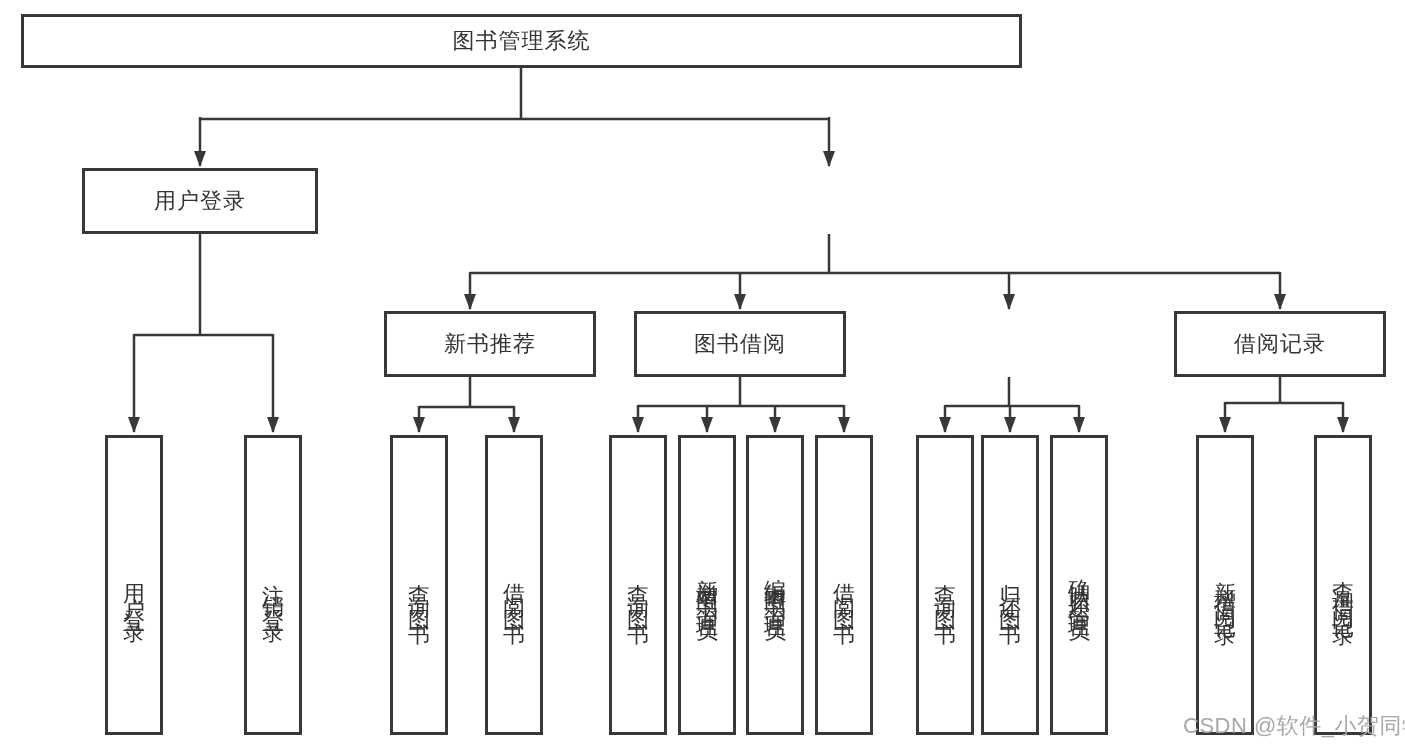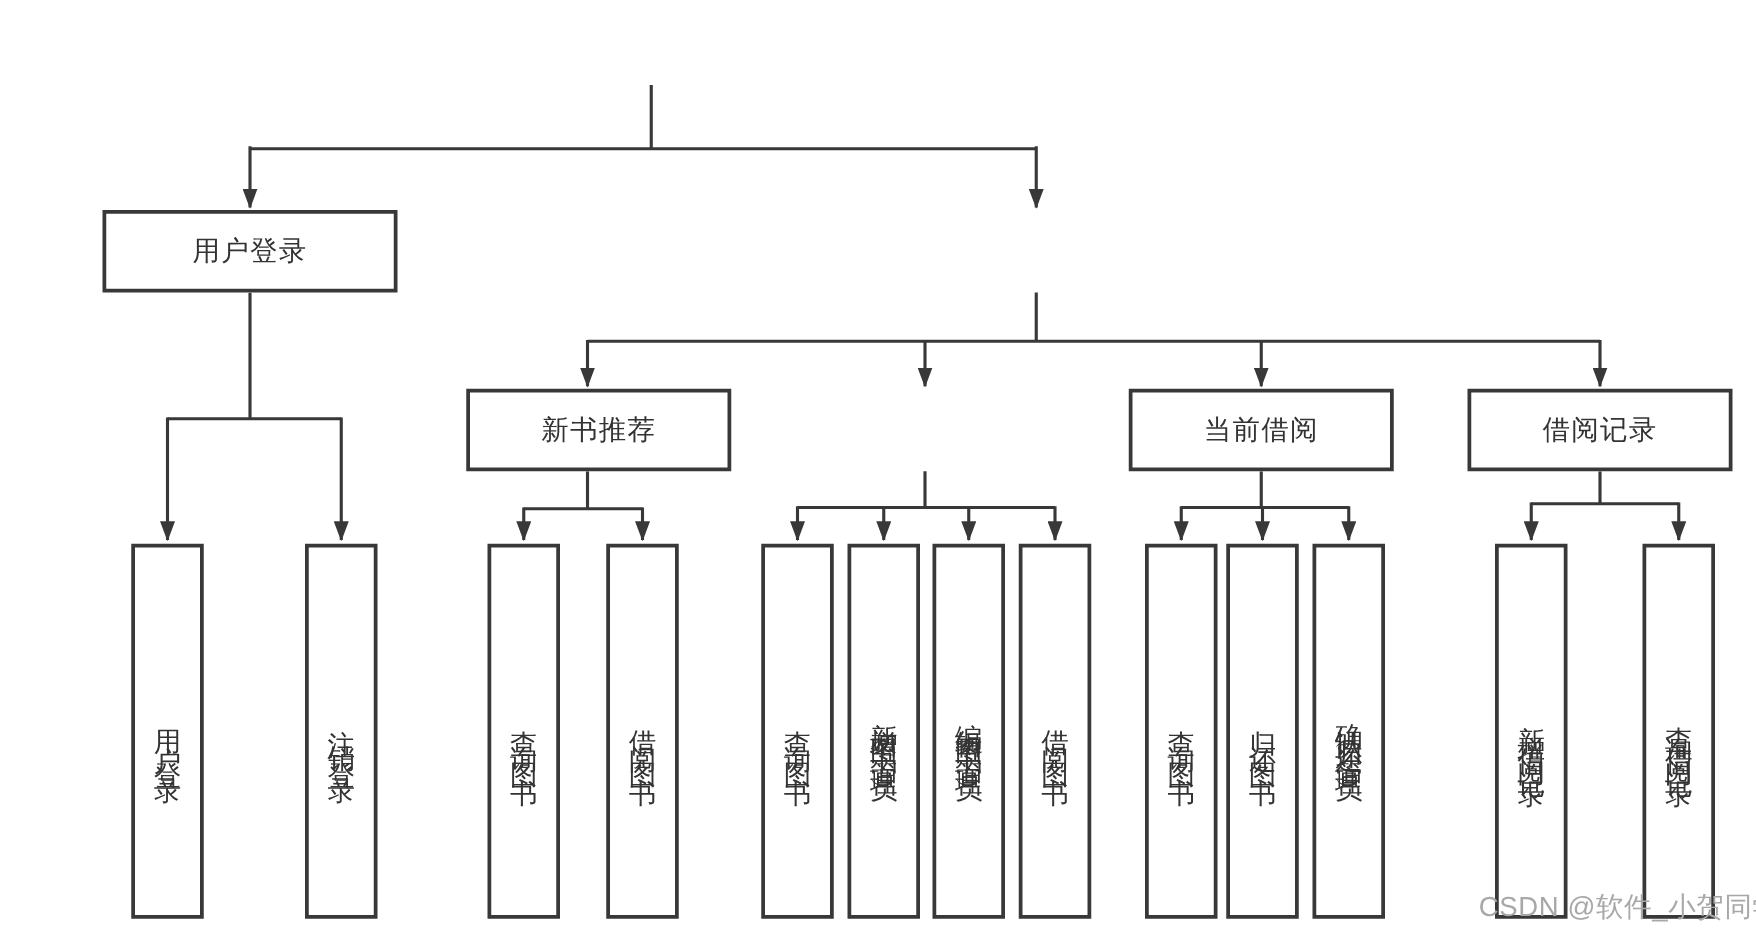--- a/index.html
+++ b/index.html
@@ -75,30 +75,33 @@
       <line x1="945" y1="405" x2="945" y2="432" marker-end="url(#arrow)"></line>
       <line x1="1010" y1="405" x2="1010" y2="432" marker-end="url(#arrow)"></line>
       <line x1="1079" y1="405" x2="1079" y2="432" marker-end="url(#arrow)"></line>
 
       <path d="M1280,377 V403 M1225,403 H1343"></path>
       <line x1="1225" y1="402" x2="1225" y2="432" marker-end="url(#arrow)"></line>
       <line x1="1343" y1="402" x2="1343" y2="432" marker-end="url(#arrow)"></line>
     </g>
   </svg>
 
+  <div class="box h-box" style="left:21px;top:14px;width:1001px;height:54px">
+    <span>图书管理系统</span>
+  </div>
 
   <div class="box h-box" style="left:82px;top:168px;width:236px;height:66px">
     <span>用户登录</span>
   </div>
 
-  <div class="box h-box" style="left:373px;top:311px;width:212px;height:66px">
+  <div class="box h-box" style="left:384px;top:311px;width:212px;height:66px">
     <span>新书推荐</span>
   </div>
-  <div class="box h-box" style="left:903px;top:311px;width:212px;height:66px">
-    <span>当前借阅</span>
+  <div class="box h-box" style="left:634px;top:311px;width:212px;height:66px">
+    <span>图书借阅</span>
   </div>
   <div class="box h-box" style="left:1174px;top:311px;width:212px;height:66px">
     <span>借阅记录</span>
   </div>
 
   <div class="box leaf" style="left:105px">
     <span class="v-text v-short">用户登录</span>
   </div>
   <div class="box leaf" style="left:244px">
     <span class="v-text v-short">注销登录</span>

